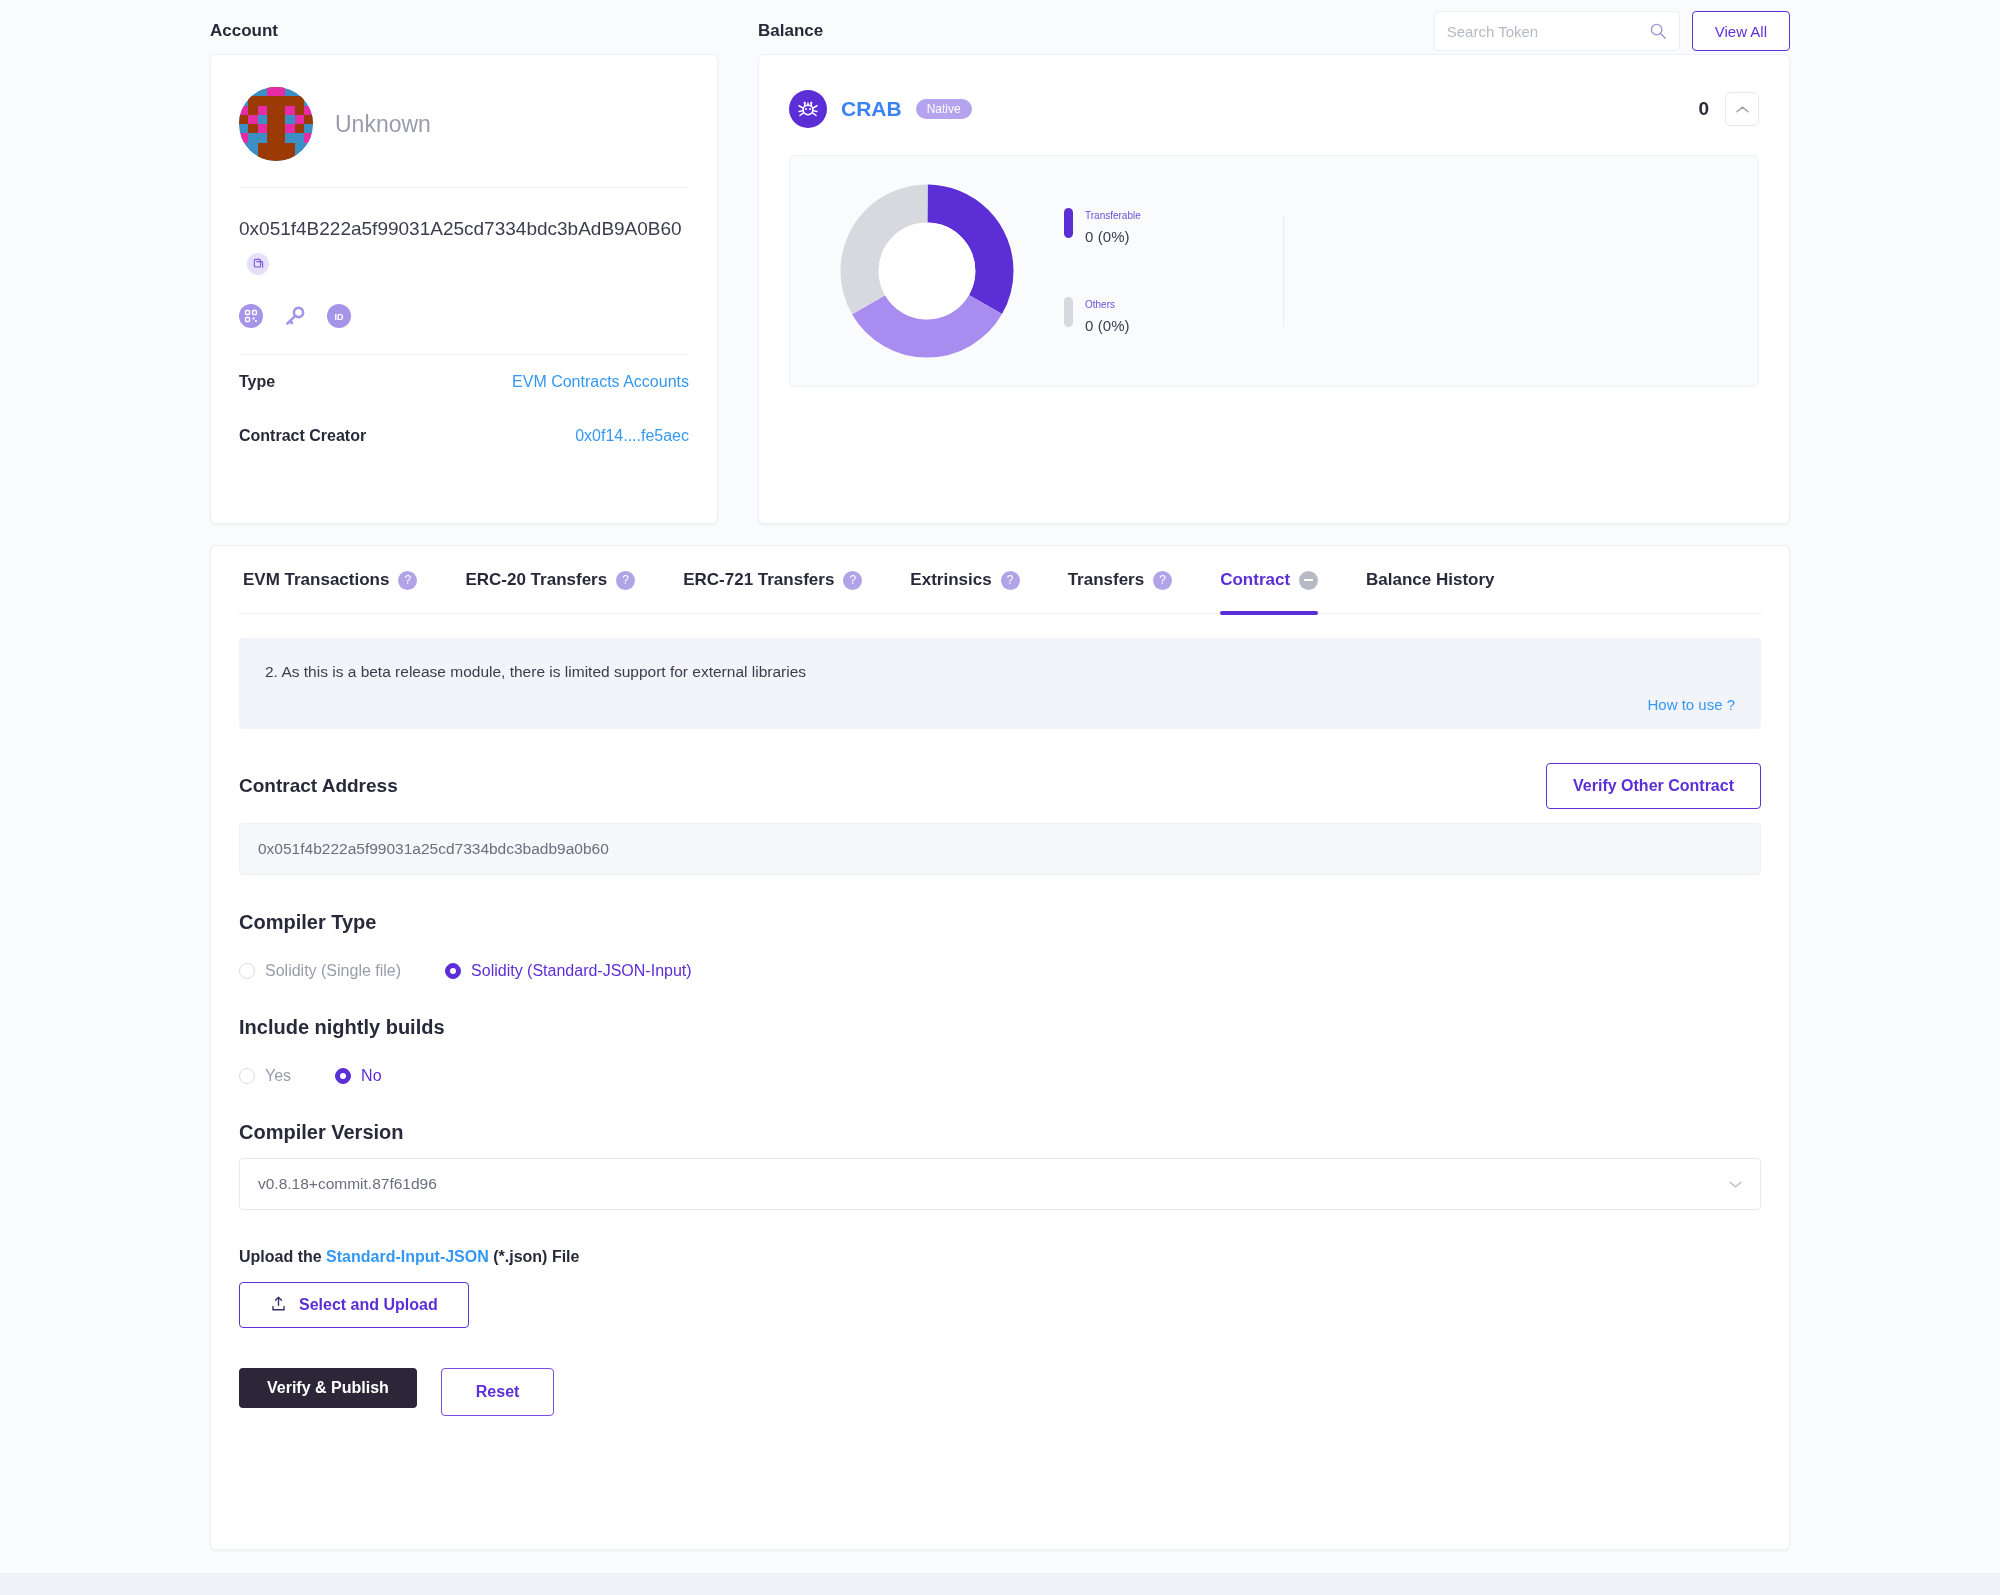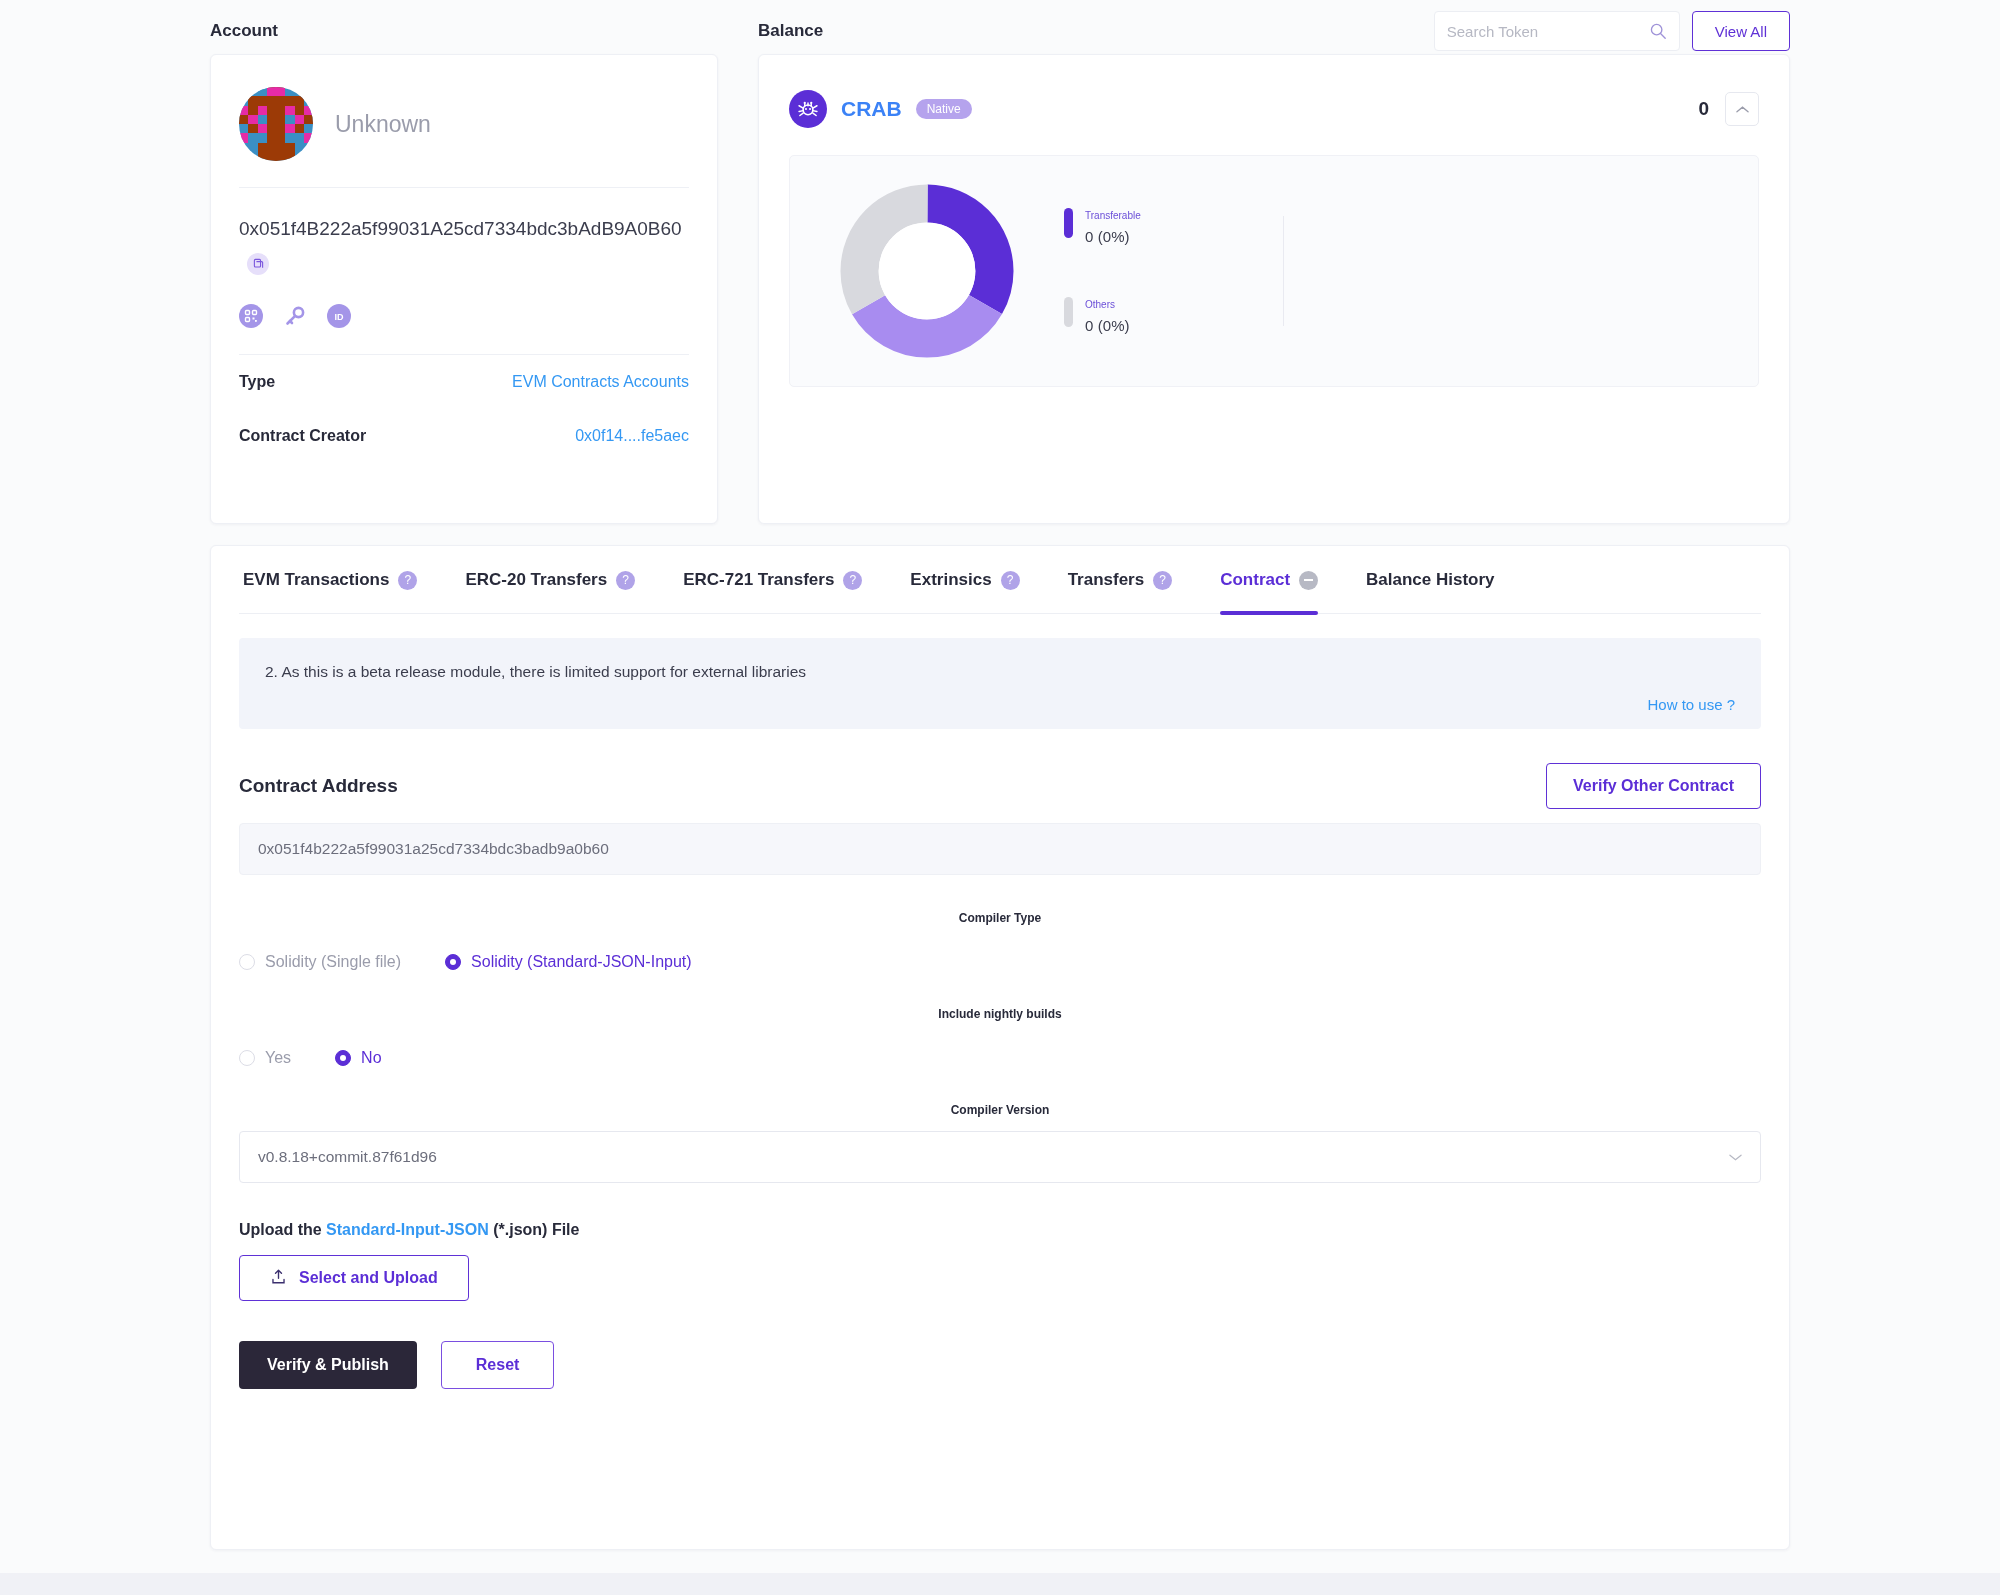--- a/index.html
+++ b/index.html
@@ -189,21 +189,21 @@
     font-family: inherit; cursor: pointer;
   }
 
   .readonly-input {
     margin-top: 14px; height: 52px;
     background: #f6f7fb; border: 1px solid #eef0f5; border-radius: 4px;
     display: flex; align-items: center; padding: 0 18px;
     font-size: 15.5px; color: #6c6e7c;
   }
 
-  .field-label { font-size: 12px; font-weight: bold; color: #282a3a; margin-top: 36px; text-align: center; }
+  .field-label { font-size: 20px; font-weight: bold; color: #282a3a; margin-top: 36px; }
 
   .radio-row { display: flex; align-items: center; gap: 0; margin-top: 28px; }
   .radio-opt { display: flex; align-items: center; gap: 10px; cursor: pointer; }
   .radio-opt + .radio-opt { margin-left: 44px; }
   .rdo {
     width: 16px; height: 16px; border-radius: 50%;
     border: 1.5px solid #dcdde6; background: #fff; flex: 0 0 16px;
     display: flex; align-items: center; justify-content: center;
   }
   .rdo.on { border-color: #5b2ed6; background: #5b2ed6; }
@@ -222,21 +222,21 @@
   .upload-label { font-size: 16px; font-weight: bold; color: #282a3a; margin-top: 38px; }
   .btn-upload {
     margin-top: 16px; height: 46px; padding: 0 30px;
     border: 1px solid #5f31d6; border-radius: 4px; background: #fff;
     color: #5b2ed6; font-size: 16px; font-weight: bold; font-family: inherit;
     display: inline-flex; align-items: center; gap: 12px; cursor: pointer;
   }
 
   .actions { display: flex; gap: 24px; margin-top: 40px; }
   .btn-primary {
-    height: 48px; padding: 0 28px; border: 0; border-radius: 4px;
+    height: 40px; padding: 0 28px; border: 0; border-radius: 4px;
     background: #2b2739; color: #fff; font-size: 16px; font-weight: bold;
     font-family: inherit; cursor: pointer;
   }
   .btn-reset {
     height: 48px; padding: 0 34px;
     border: 1px solid #7a4ee0; border-radius: 4px; background: #fff;
     color: #5b2ed6; font-size: 16px; font-weight: bold; font-family: inherit; cursor: pointer;
   }
 </style>
 </head>

